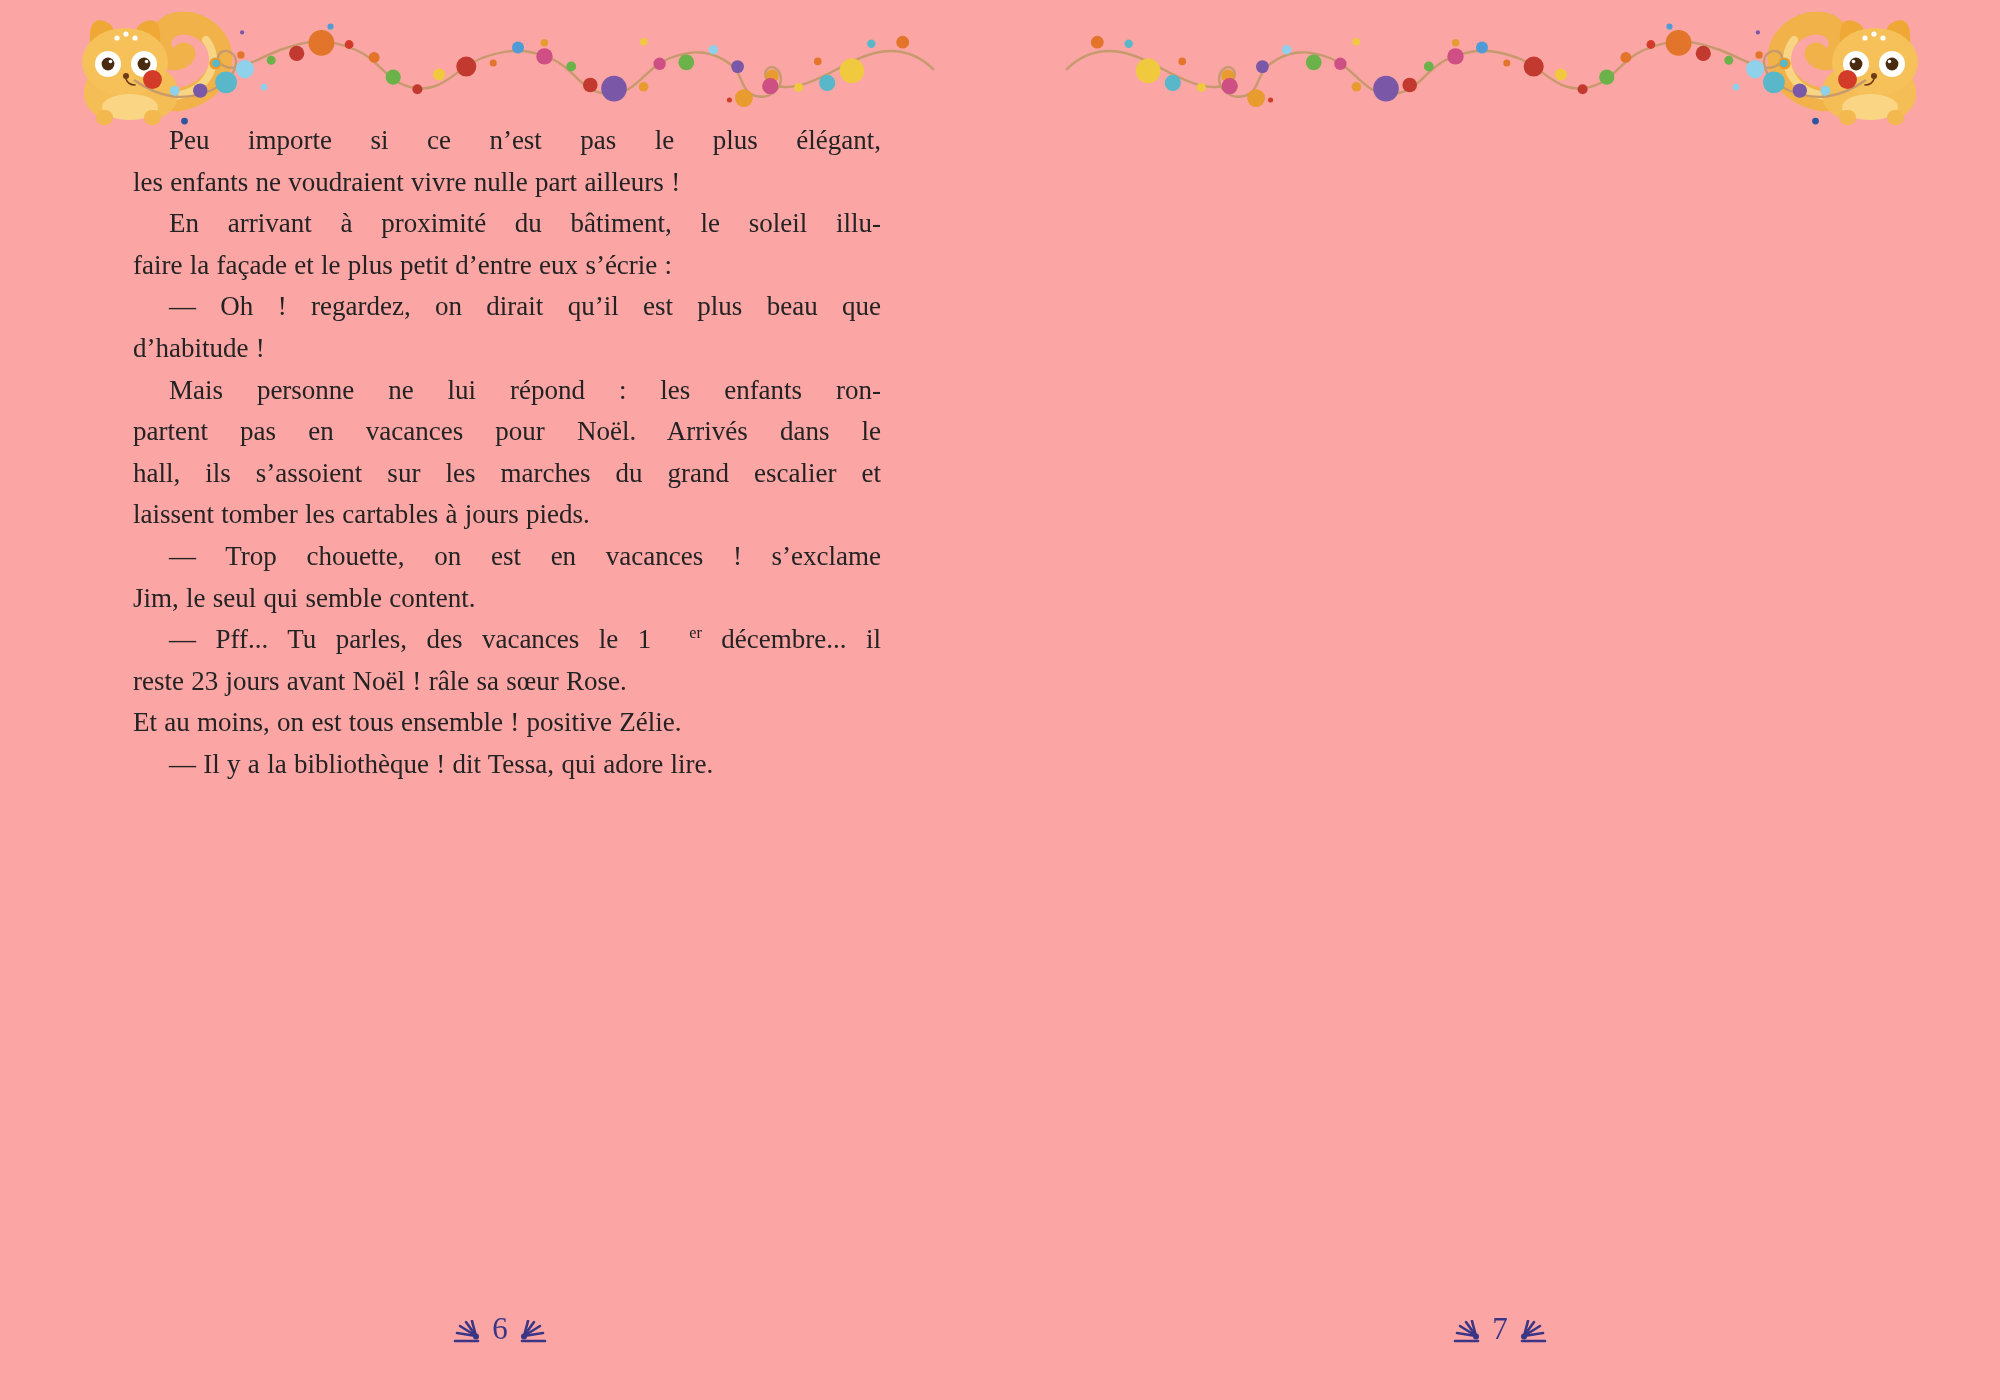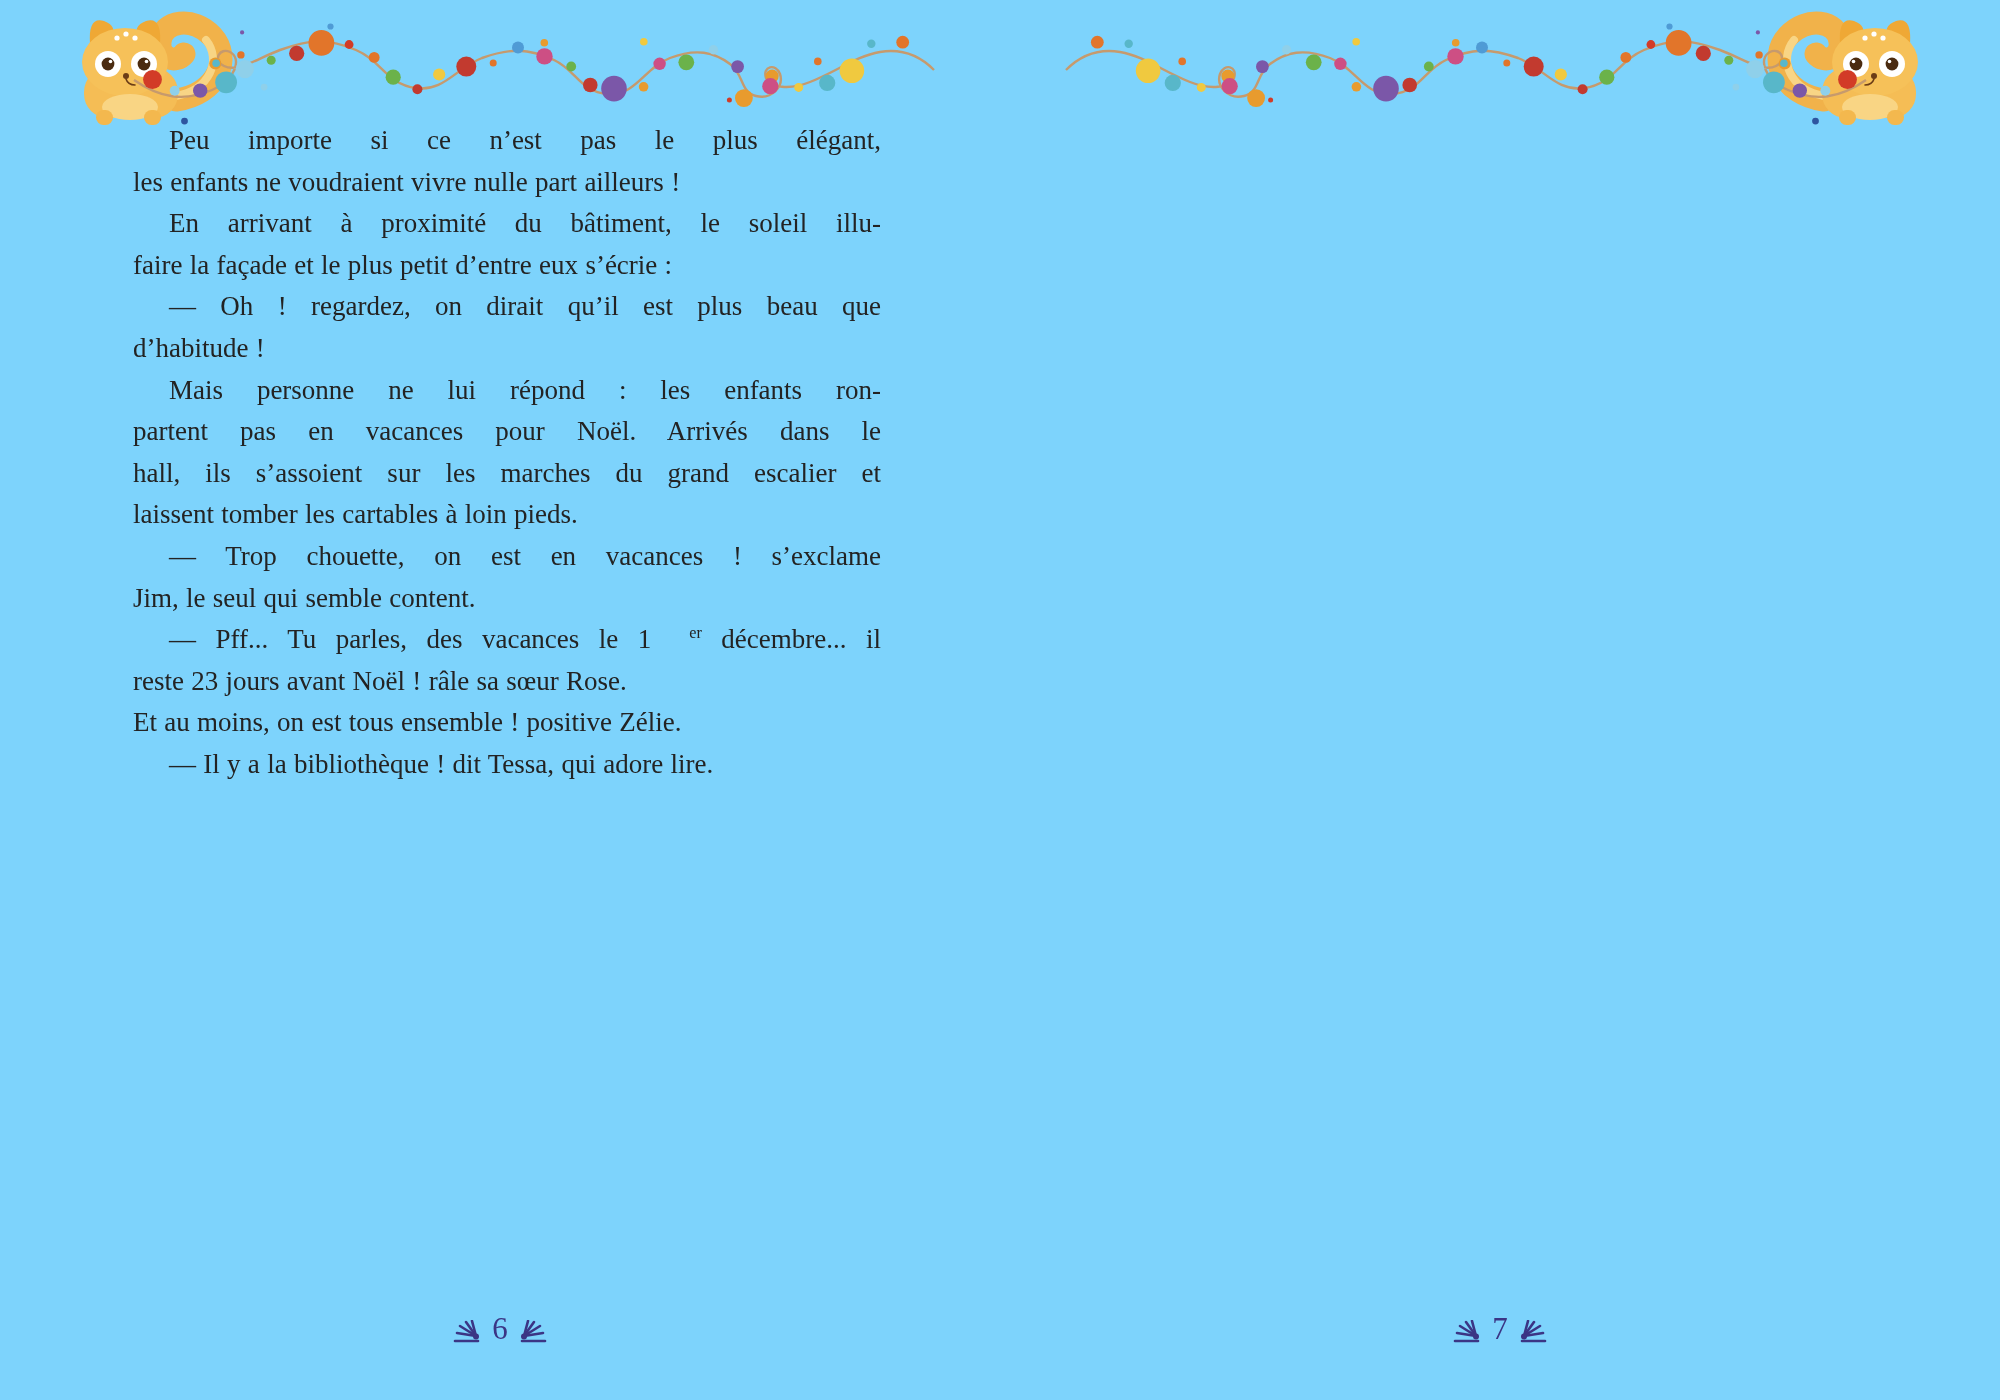--- a/index.html
+++ b/index.html
@@ -1,17 +1,17 @@
 <!DOCTYPE html>
 <html><head>
 <meta charset="utf-8">
 <style>
   html,body{margin:0;padding:0;background:#ffffff;}
   .spread{
-    position:relative;width:2000px;height:1400px;background:#7dd3fc;overflow:hidden;
+    position:relative;width:2000px;height:1400px;background:#fca5a5;overflow:hidden;
     font-family:"Liberation Serif","DejaVu Serif",serif;
   }
   .page{position:absolute;top:0;width:1000px;height:1400px;}
   .page.left{left:0;}
   .page.right{left:1000px;}
 
   
   .garland{position:absolute;top:8px;width:890px;height:118px;}
   .page.left  .garland{left:50px;}
   .page.right .garland{left:60px;}
@@ -138,21 +138,21 @@
     <div class="text-block">
         <div class="line first">Peu importe si ce n’est pas le plus élégant,</div>
         <div class="line para-end">les enfants ne voudraient vivre nulle part ailleurs !</div>
         <div class="line first">En arrivant à proximité du bâtiment, le soleil illu-</div>
         <div class="line para-end">faire la façade et le plus petit d’entre eux s’écrie :</div>
         <div class="line first">— Oh ! regardez, on dirait qu’il est plus beau que</div>
         <div class="line para-end">d’habitude !</div>
         <div class="line first">Mais personne ne lui répond : les enfants ron-</div>
         <div class="line">partent pas en vacances pour Noël. Arrivés dans le</div>
         <div class="line">hall, ils s’assoient sur les marches du grand escalier et</div>
-        <div class="line para-end">laissent tomber les cartables à loin pieds.</div>
+        <div class="line para-end">laissent tomber les cartables à jours pieds.</div>
         <div class="line first">— Trop chouette, on est en vacances ! s’exclame</div>
         <div class="line para-end">Jim, le seul qui semble content.</div>
         <div class="line first">— Pff... Tu parles, des vacances le 1<sup>er</sup> décembre... il</div>
         <div class="line para-end">reste 23 jours avant Noël ! râle sa sœur Rose.</div>
         <div class="line para-end">Et au moins, on est tous ensemble ! positive Zélie.</div>
         <div class="line first para-end">— Il y a la bibliothèque ! dit Tessa, qui adore lire.</div>
       </div>
     <div class="folio">
       <span class="sprig">
   <svg viewBox="0 0 28 24" width="28" height="24">

